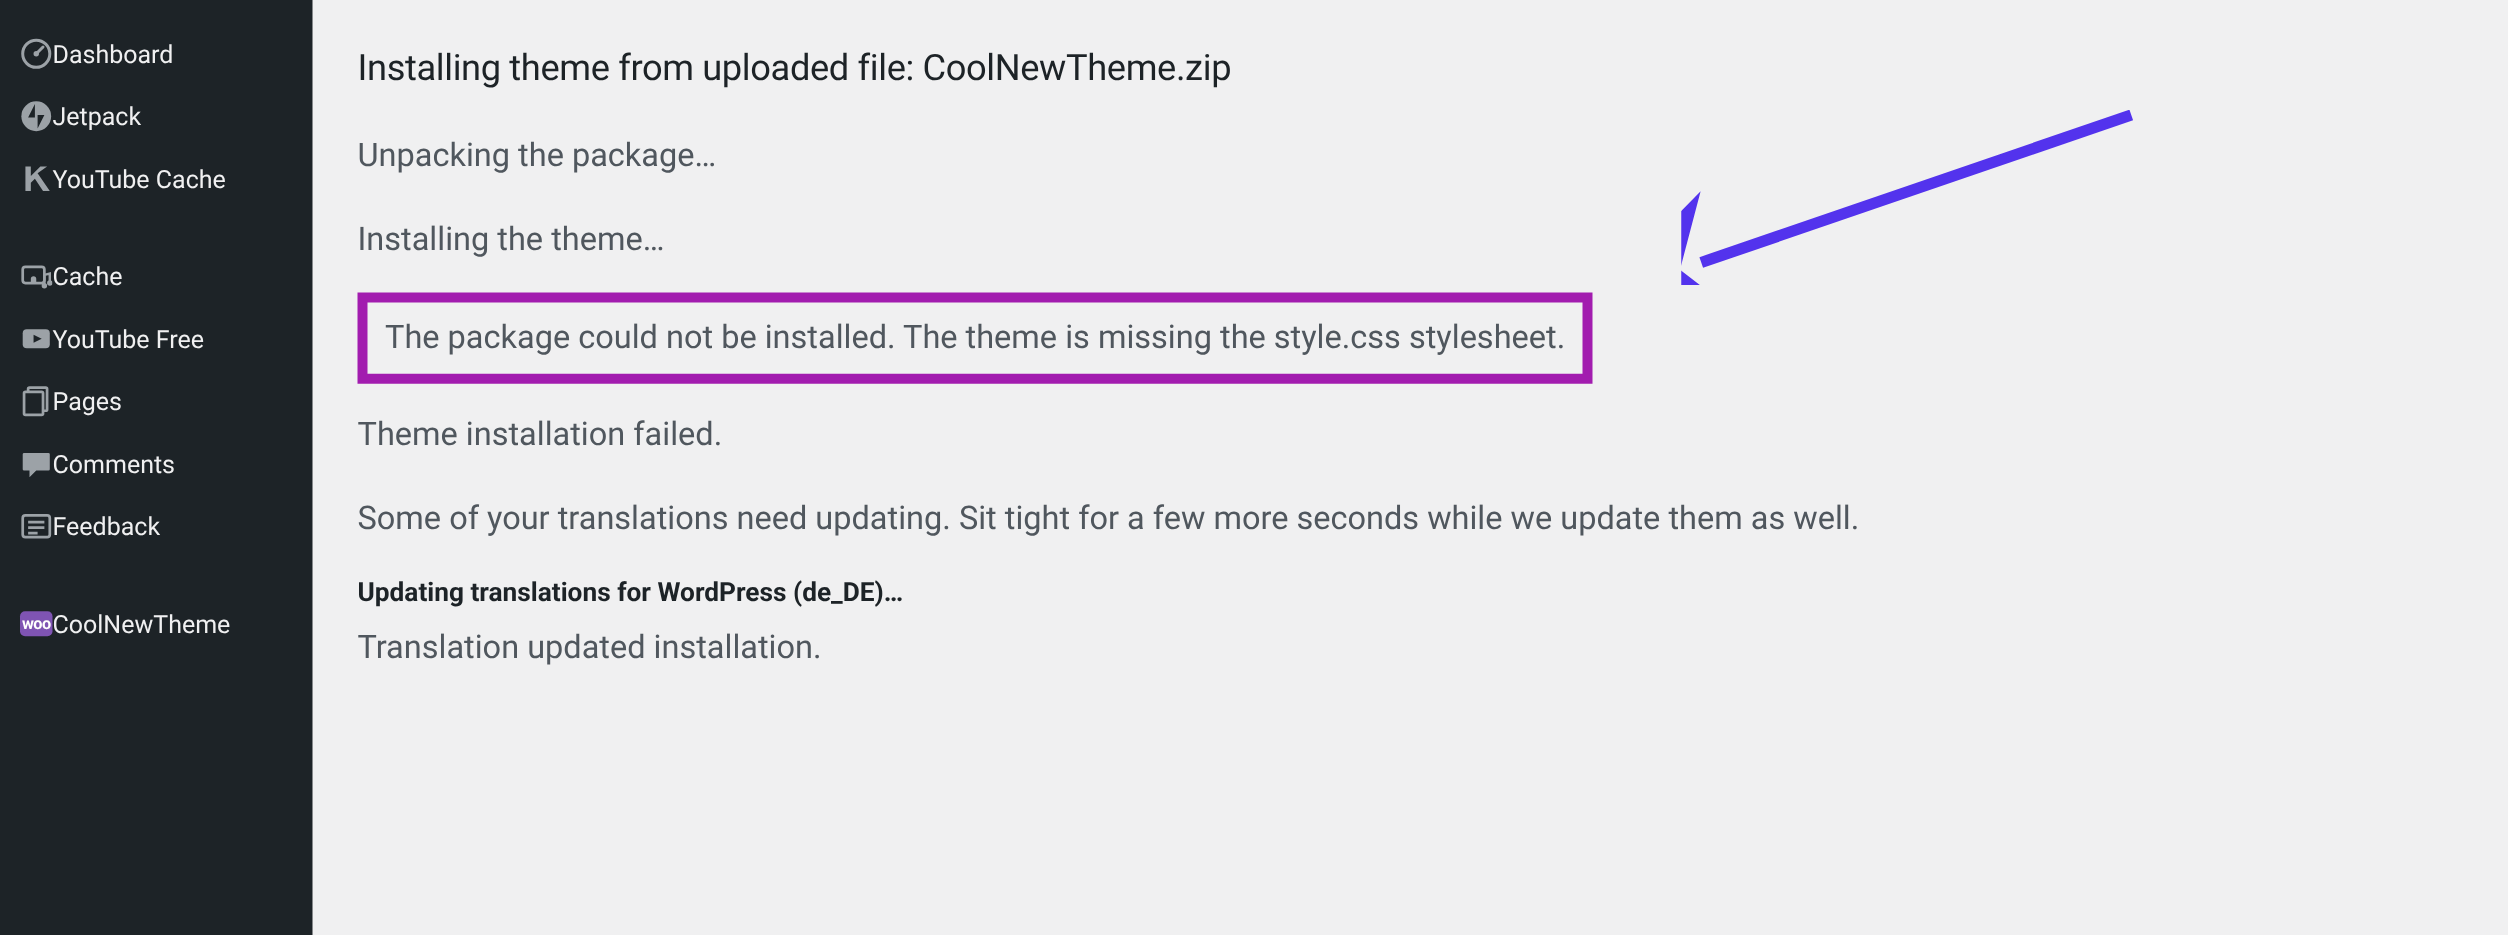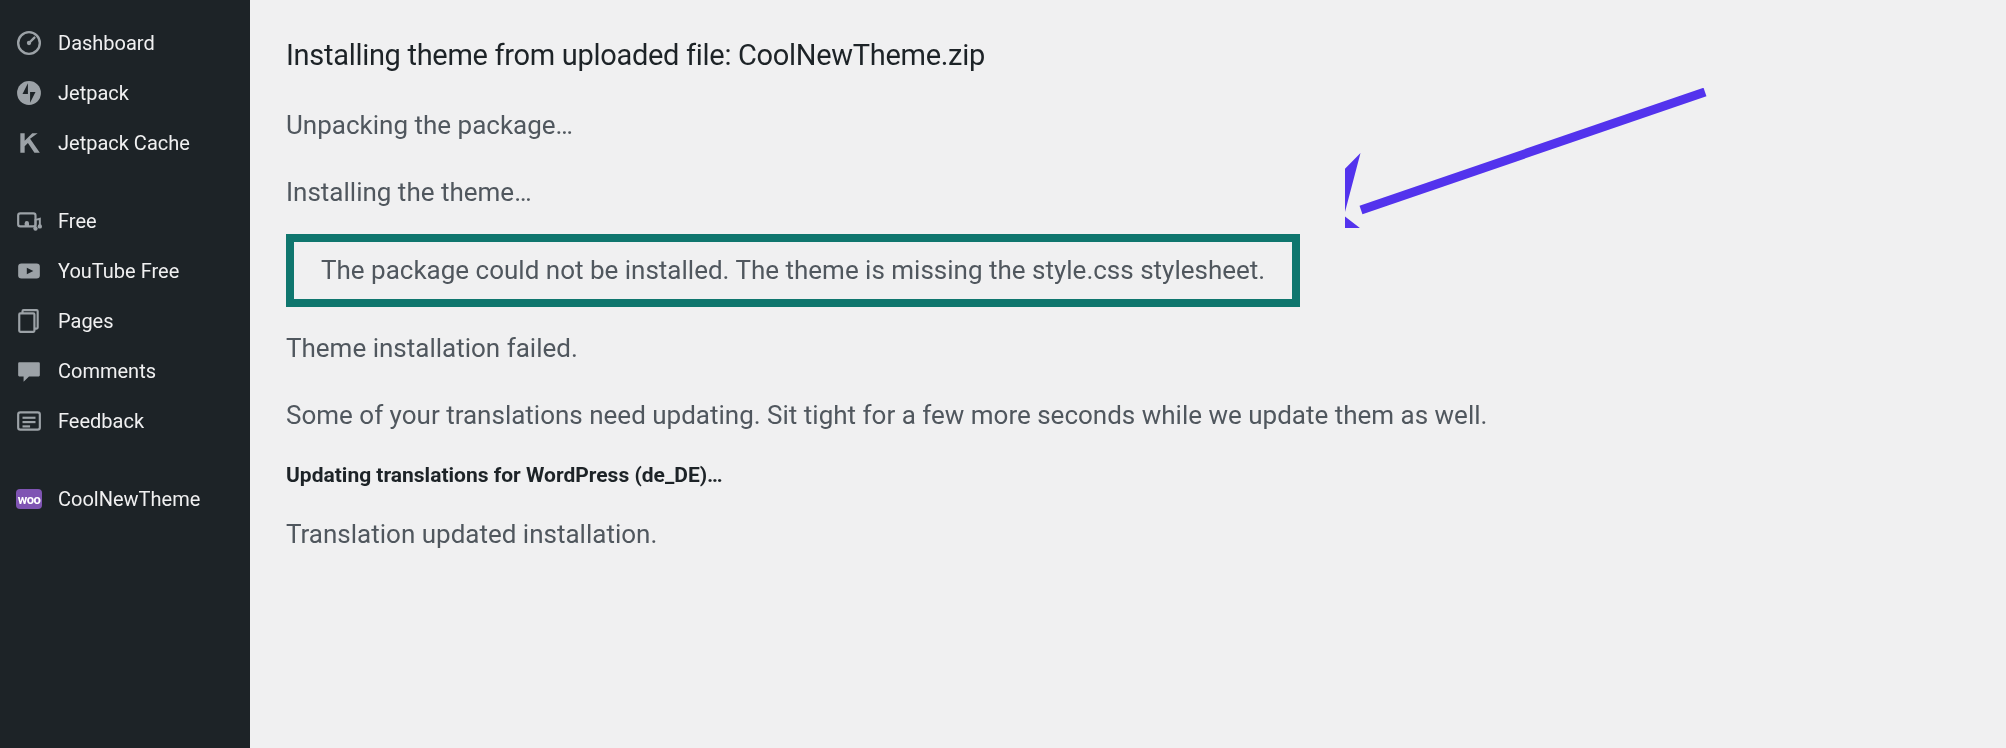--- a/index.html
+++ b/index.html
@@ -16,21 +16,20 @@
       background: #1d2327;
       flex-shrink: 0;
       padding-top: 18px;
     }
     .sidebar-item {
       display: flex;
       align-items: center;
       padding: 12px 16px;
       color: #f0f0f1;
       cursor: pointer;
-      gap: 16px;
     }
     .sidebar-icon {
       width: 26px;
       height: 26px;
       display: flex;
       align-items: center;
       justify-content: center;
       color: #9ca2a7;
       flex-shrink: 0;
       text-align: right;
@@ -62,25 +61,25 @@
     .status-line {
       font-size: 26px;
       color: #50575e;
       margin-bottom: 28px;
       line-height: 1.5;
     }
     .status-bold {
       font-size: 21px;
       color: #1d2327;
       font-weight: 700;
-      margin-bottom: 28px;
+      margin-bottom: 12px;
     }
     .highlight-box {
-      border: 8px solid #0f766e;
-      padding: 9px 27px;
+      border: 8px solid #a21caf;
+      padding: 9px 14px;
       display: inline-block;
       margin-bottom: 22px;
       margin-top: -6px;
     }
     .highlight-box .status-line {
       margin-bottom: 0;
     }
     .arrow-svg {
       position: absolute;
       top: 88px;
@@ -127,37 +126,37 @@
     </span>
     <span class="sidebar-label">Jetpack</span>
   </div>
 
   <div class="sidebar-item">
     <span class="sidebar-icon">
       <svg viewBox="0 0 24 24" fill="currentColor">
           <path d="M4 3 L4 21 L8 21 L8 15 L11 12 L17 21 L22 21 L13 8 L20 3 L15 3 L8 10 L8 3 Z"></path>
         </svg>
     </span>
-    <span class="sidebar-label">Jetpack Cache</span>
+    <span class="sidebar-label">YouTube Cache</span>
   </div>
 
   <div class="sidebar-gap"></div>
 
 
   <div class="sidebar-item">
     <span class="sidebar-icon">
       <svg viewBox="0 0 24 24" fill="currentColor">
           <rect x="2" y="5" width="16" height="12" rx="2" fill="none" stroke="currentColor" stroke-width="2"></rect>
           <path d="M8 14 Q8 12 10 12 Q12 12 12 14 L12 17 L8 17 Z" fill="currentColor"></path>
           <circle cx="18" cy="19" r="2"></circle>
           <circle cx="22" cy="17" r="2"></circle>
           <path d="M18 19 L18 11 L22 10 L22 17" stroke="currentColor" stroke-width="1.8" fill="none"></path>
         </svg>
     </span>
-    <span class="sidebar-label">Free</span>
+    <span class="sidebar-label">Cache</span>
   </div>
 
   <div class="sidebar-item">
     <span class="sidebar-icon">
       <svg viewBox="0 0 24 24" fill="currentColor">
           <rect x="2" y="5" width="20" height="14" rx="3"></rect>
           <path d="M10 9 L16 12 L10 15 Z" fill="#1d2327"></path>
         </svg>
     </span>
     <span class="sidebar-label">YouTube Free</span>

